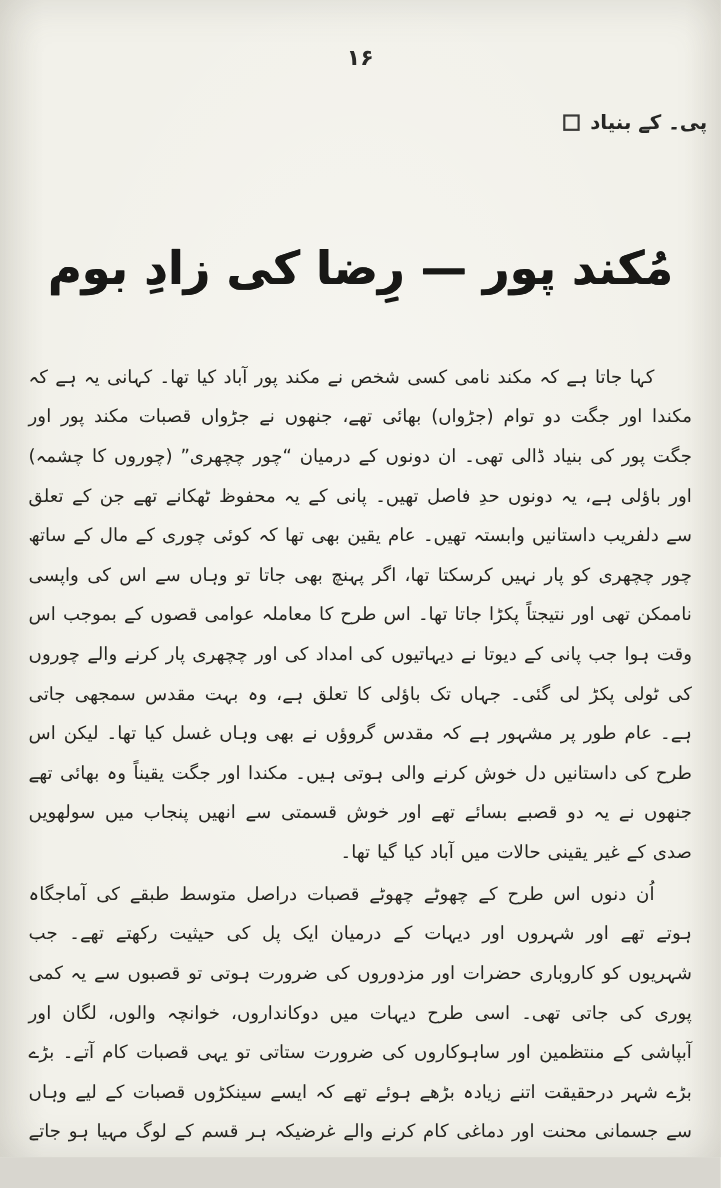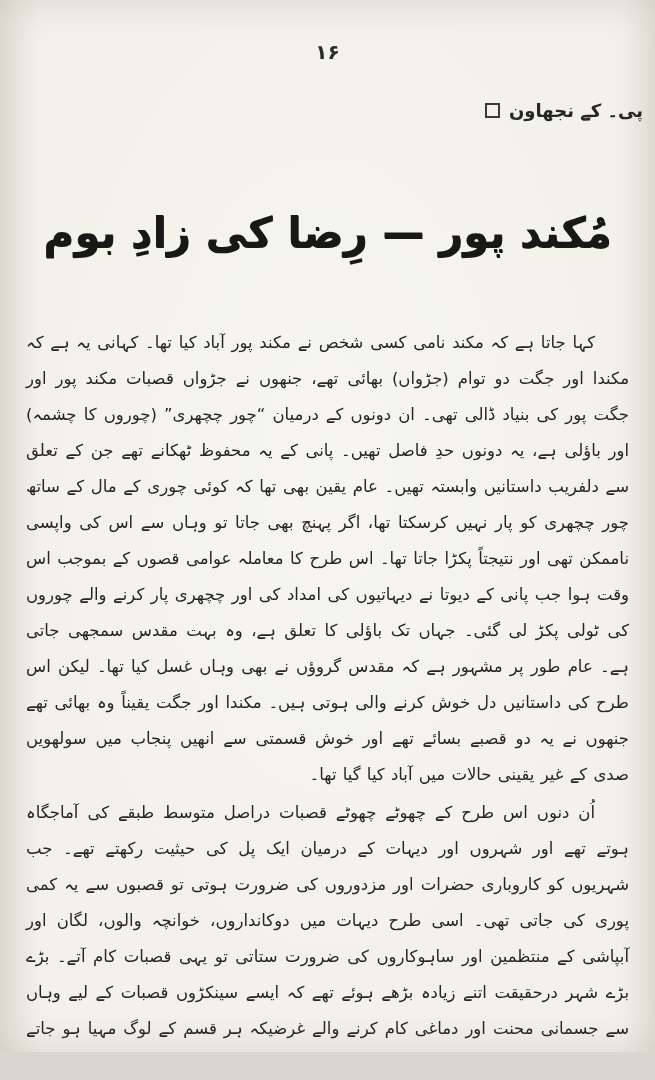--- a/index.html
+++ b/index.html
@@ -33,21 +33,21 @@
     background:transparent;
     display:inline-block;
   }
   .header-text{
     direction:rtl;
     font-size:18px;font-weight:bold;color:#262624;
     white-space:nowrap;
   }
   .title{
     position:absolute;top:208px;left:0;right:0;
-    margin:0;
+    margin:11px;
     text-align:center;
     direction:rtl;
     font-size:42px;
     font-weight:bold;
     color:#181816;
     text-shadow:0.5px 0.5px 0 #181816;
     letter-spacing:0;
   }
   .body-text{
     position:absolute;top:325px;left:26px;right:26px;bottom:40px;
@@ -65,21 +65,21 @@
 </style>
 </head>
 <body>
 
 <div class="page">
 
   <div class="page-number">۱۶</div>
 
   <div class="header-line">
     <span class="square"></span>
-    <span class="header-text">پی۔ کے نجھاون</span>
+    <span class="header-text">پی۔ کے بنیاد</span>
   </div>
 
   <h1 class="title">مُکند پور — رِضا کی زادِ بوم</h1>
 
   <div class="body-text">
     <p>کہا جاتا ہے کہ مکند نامی کسی شخص نے مکند پور آباد کیا تھا۔ کہانی یہ ہے کہ مکندا اور جگت دو توام (جڑواں) بھائی تھے، جنھوں نے جڑواں قصبات مکند پور اور جگت پور کی بنیاد ڈالی تھی۔ ان دونوں کے درمیان “چور چچھری” (چوروں کا چشمہ) اور باؤلی ہے، یہ دونوں حدِ فاصل تھیں۔ پانی کے یہ محفوظ ٹھکانے تھے جن کے تعلق سے دلفریب داستانیں وابستہ تھیں۔ عام یقین بھی تھا کہ کوئی چوری کے مال کے ساتھ چور چچھری کو پار نہیں کرسکتا تھا، اگر پہنچ بھی جاتا تو وہاں سے اس کی واپسی ناممکن تھی اور نتیجتاً پکڑا جاتا تھا۔ اس طرح کا معاملہ عوامی قصوں کے بموجب اس وقت ہوا جب پانی کے دیوتا نے دیہاتیوں کی امداد کی اور چچھری پار کرنے والے چوروں کی ٹولی پکڑ لی گئی۔ جہاں تک باؤلی کا تعلق ہے، وہ بہت مقدس سمجھی جاتی ہے۔ عام طور پر مشہور ہے کہ مقدس گروؤں نے بھی وہاں غسل کیا تھا۔ لیکن اس طرح کی داستانیں دل خوش کرنے والی ہوتی ہیں۔ مکندا اور جگت یقیناً وہ بھائی تھے جنھوں نے یہ دو قصبے بسائے تھے اور خوش قسمتی سے انھیں پنجاب میں سولھویں صدی کے غیر یقینی حالات میں آباد کیا گیا تھا۔</p>
     <p>اُن دنوں اس طرح کے چھوٹے چھوٹے قصبات دراصل متوسط طبقے کی آماجگاہ ہوتے تھے اور شہروں اور دیہات کے درمیان ایک پل کی حیثیت رکھتے تھے۔ جب شہریوں کو کاروباری حضرات اور مزدوروں کی ضرورت ہوتی تو قصبوں سے یہ کمی پوری کی جاتی تھی۔ اسی طرح دیہات میں دوکانداروں، خوانچہ والوں، لگان اور آبپاشی کے منتظمین اور ساہوکاروں کی ضرورت ستاتی تو یہی قصبات کام آتے۔ بڑے بڑے شہر درحقیقت اتنے زیادہ بڑھے ہوئے تھے کہ ایسے سینکڑوں قصبات کے لیے وہاں سے جسمانی محنت اور دماغی کام کرنے والے غرضیکہ ہر قسم کے لوگ مہیا ہو جاتے تھے۔ شہروں میں بہت سے آباد گھرانے اپنے متعلقات</p>
   </div>
 
 </div>

